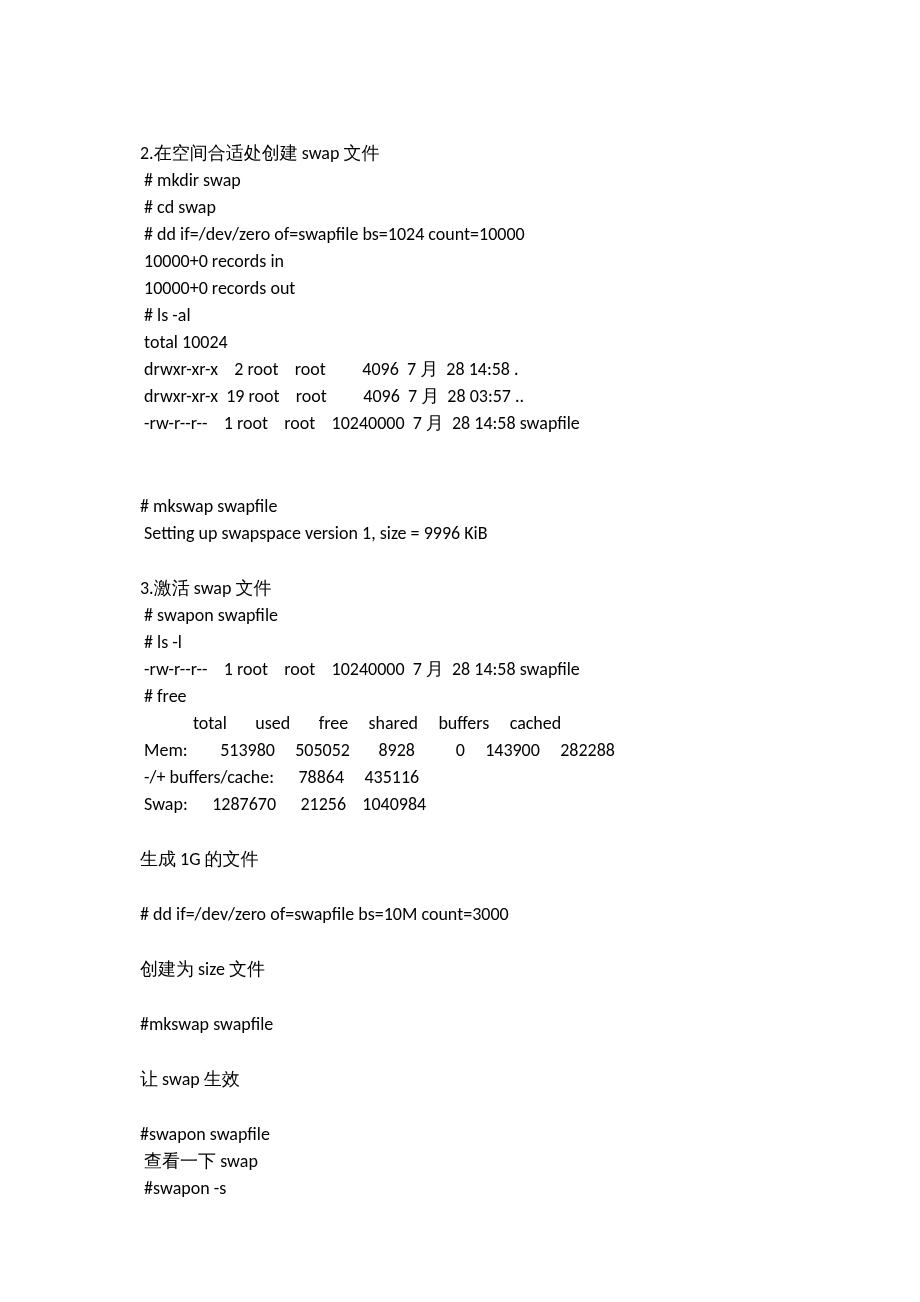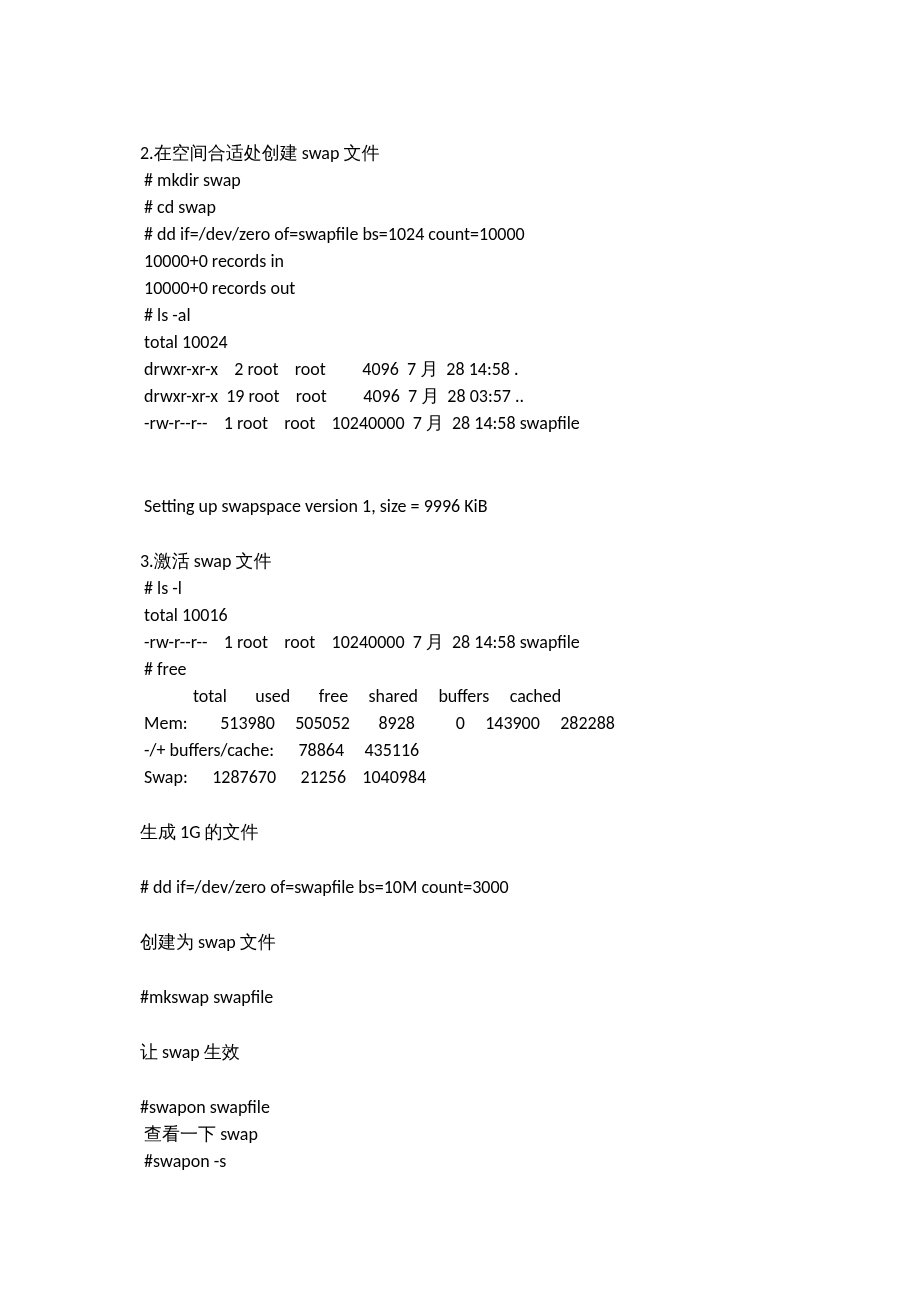--- a/index.html
+++ b/index.html
@@ -34,37 +34,38 @@
     <div class="line"> # dd if=/dev/zero of=swapfile bs=1024 count=10000</div>
     <div class="line"> 10000+0 records in</div>
     <div class="line"> 10000+0 records out</div>
     <div class="line"> # ls -al</div>
     <div class="line"> total 10024</div>
     <div class="line"> drwxr-xr-x    2 root    root         4096  7 月  28 14:58 .</div>
     <div class="line"> drwxr-xr-x  19 root    root         4096  7 月  28 03:57 ..</div>
     <div class="line"> -rw-r--r--    1 root    root    10240000  7 月  28 14:58 swapfile</div>
     <div class="blank"></div>
     <div class="blank"></div>
+    <div class="line"># mkswap swapfile</div>
     <div class="line"> Setting up swapspace version 1, size = 9996 KiB</div>
     <div class="blank"></div>
     <div class="line">3.激活 swap 文件</div>
+    <div class="line"> # swapon swapfile</div>
     <div class="line"> # ls -l</div>
-    <div class="line"> total 10016</div>
     <div class="line"> -rw-r--r--    1 root    root    10240000  7 月  28 14:58 swapfile</div>
     <div class="line"> # free</div>
     <div class="line">             total       used       free     shared     buffers     cached</div>
     <div class="line"> Mem:        513980     505052       8928          0     143900     282288</div>
     <div class="line"> -/+ buffers/cache:      78864     435116</div>
     <div class="line"> Swap:      1287670      21256    1040984</div>
     <div class="blank"></div>
     <div class="line">生成 1G 的文件</div>
     <div class="blank"></div>
     <div class="line"># dd if=/dev/zero of=swapfile bs=10M count=3000</div>
     <div class="blank"></div>
-    <div class="line">创建为 swap 文件</div>
+    <div class="line">创建为 size 文件</div>
     <div class="blank"></div>
     <div class="line">#mkswap swapfile</div>
     <div class="blank"></div>
     <div class="line">让 swap 生效</div>
     <div class="blank"></div>
     <div class="line">#swapon swapfile</div>
     <div class="line"> 查看一下 swap</div>
     <div class="line"> #swapon -s</div>
   </div>
 

